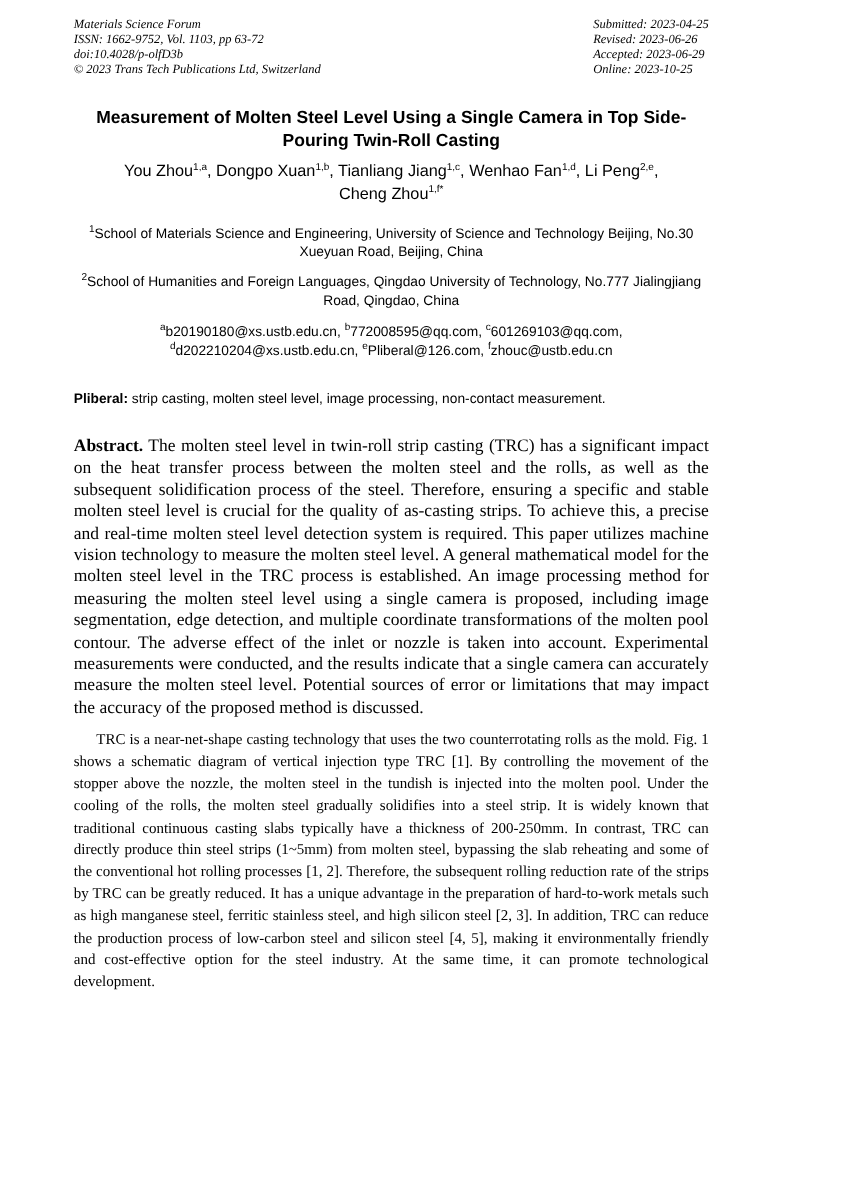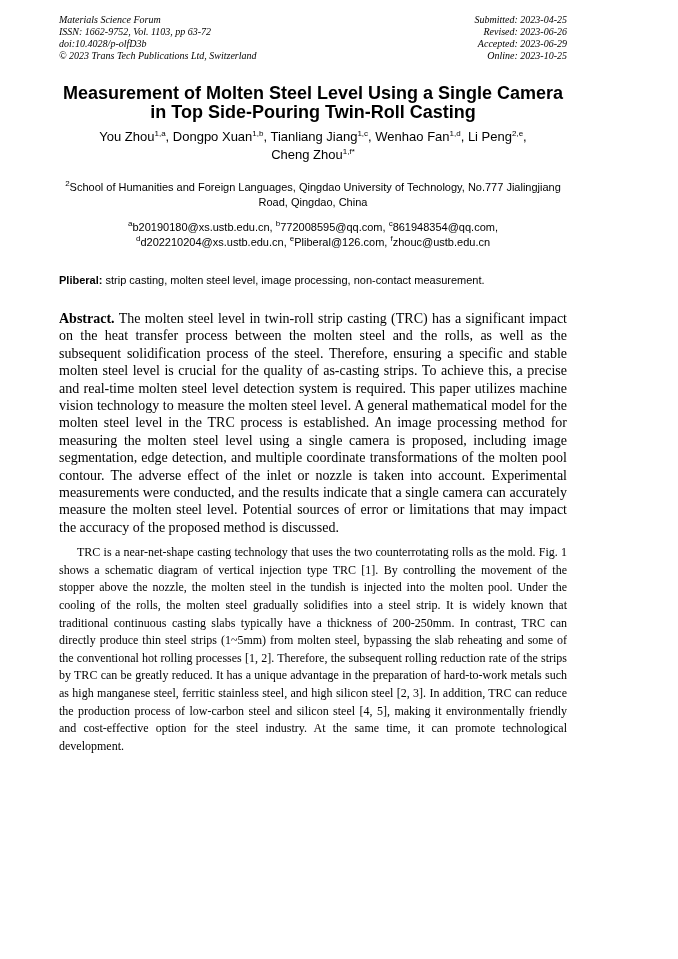--- a/index.html
+++ b/index.html
@@ -16,28 +16,28 @@
   
   .masthead {
     display: flex;
     justify-content: space-between;
     font-family: "Liberation Serif", serif;
     font-style: italic;
     font-size: 10px;
     line-height: 12px;
     color: #000000;
   }
-  .mast-right { text-align: right; }
+  .mast-right { text-align: left; }
 
   
   .title {
     margin: 22px 0 0 0;
     font-family: "Liberation Sans", sans-serif;
     font-weight: bold;
-    font-size: 18px;
+    font-size: 14px;
     line-height: 19px;
     text-align: center;
     color: #000000;
   }
 
   
   .authors {
     margin: 6px 0 16px 0;
     font-family: "Liberation Sans", sans-serif;
     font-size: 13px;
@@ -119,26 +119,27 @@
 
   <h1 class="title">Measurement of Molten Steel Level Using a Single Camera in Top Side-Pouring Twin-Roll Casting</h1>
 
   <p class="authors"><span><span>You Zhou</span><sup>1,a</sup><span>, </span></span>
 <span><span>Dongpo Xuan</span><sup>1,b</sup><span>, </span></span>
 <span><span>Tianliang Jiang</span><sup>1,c</sup><span>, </span></span>
 <span><span>Wenhao Fan</span><sup>1,d</sup><span>, </span></span>
 <span><span>Li Peng</span><sup>2,e</sup><span>,</span></span><br>
 <span><span>Cheng Zhou</span><sup>1,f*</sup></span></p>
 
+  <p class="affil"><sup>1</sup><span>School of Materials Science and Engineering, University of Science and Technology Beijing, No.30 Xueyuan Road, Beijing, China</span></p>
 
   <p class="affil"><sup>2</sup><span>School of Humanities and Foreign Languages, Qingdao University of Technology, No.777 Jialingjiang Road, Qingdao, China</span></p>
 
   <p class="emails"><span><sup>a</sup><span>b20190180@xs.ustb.edu.cn</span><span>, </span></span>
 <span><sup>b</sup><span>772008595@qq.com</span><span>, </span></span>
-<span><sup>c</sup><span>861948354@qq.com</span><span>,</span></span><br>
+<span><sup>c</sup><span>601269103@qq.com</span><span>,</span></span><br>
 <span><sup>d</sup><span>d202210204@xs.ustb.edu.cn</span><span>, </span></span>
 <span><sup>e</sup><span>Pliberal@126.com</span><span>, </span></span>
 <span><sup>f</sup><span>zhouc@ustb.edu.cn</span></span></p>
 
   <p class="keywords"><span class="kw-label">Pliberal:</span>
 <span>strip casting, molten steel level, image processing, non-contact measurement.</span></p>
 
   <p class="body-para"><span class="para-label">Abstract.</span>
 <span>The molten steel level in twin-roll strip casting (TRC) has a significant impact on the heat transfer process between the molten steel and the rolls, as well as the subsequent solidification process of the steel. Therefore, ensuring a specific and stable molten steel level is crucial for the quality of as-casting strips. To achieve this, a precise and real-time molten steel level detection system is required. This paper utilizes machine vision technology to measure the molten steel level. A general mathematical model for the molten steel level in the TRC process is established. An image processing method for measuring the molten steel level using a single camera is proposed, including image segmentation, edge detection, and multiple coordinate transformations of the molten pool contour. The adverse effect of the inlet or nozzle is taken into account. Experimental measurements were conducted, and the results indicate that a single camera can accurately measure the molten steel level. Potential sources of error or limitations that may impact the accuracy of the proposed method is discussed.</span></p>
 

